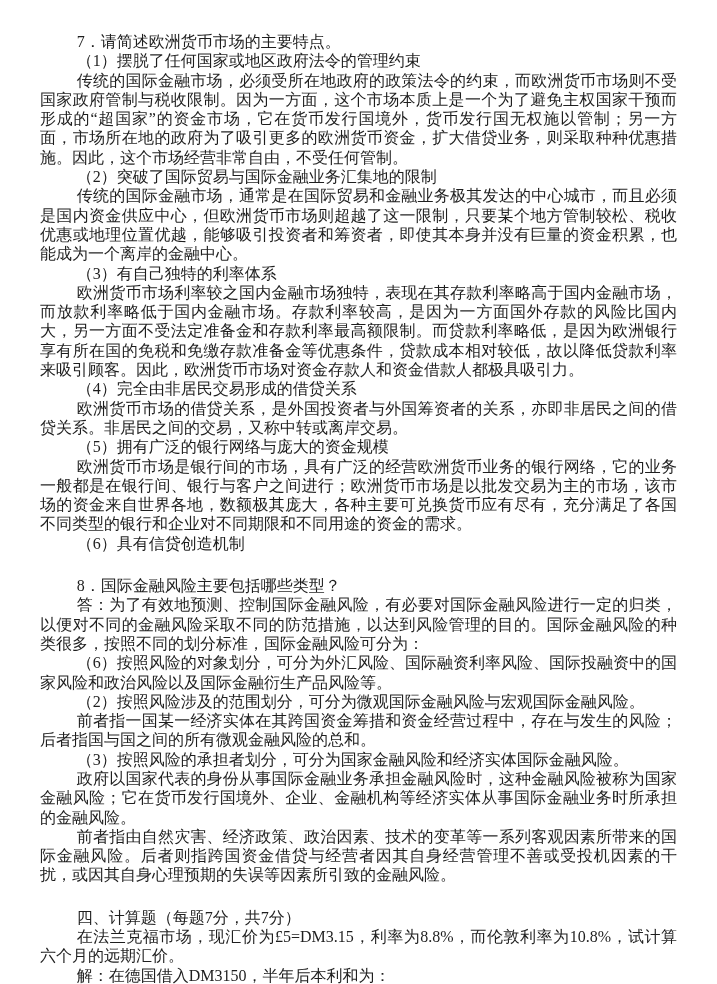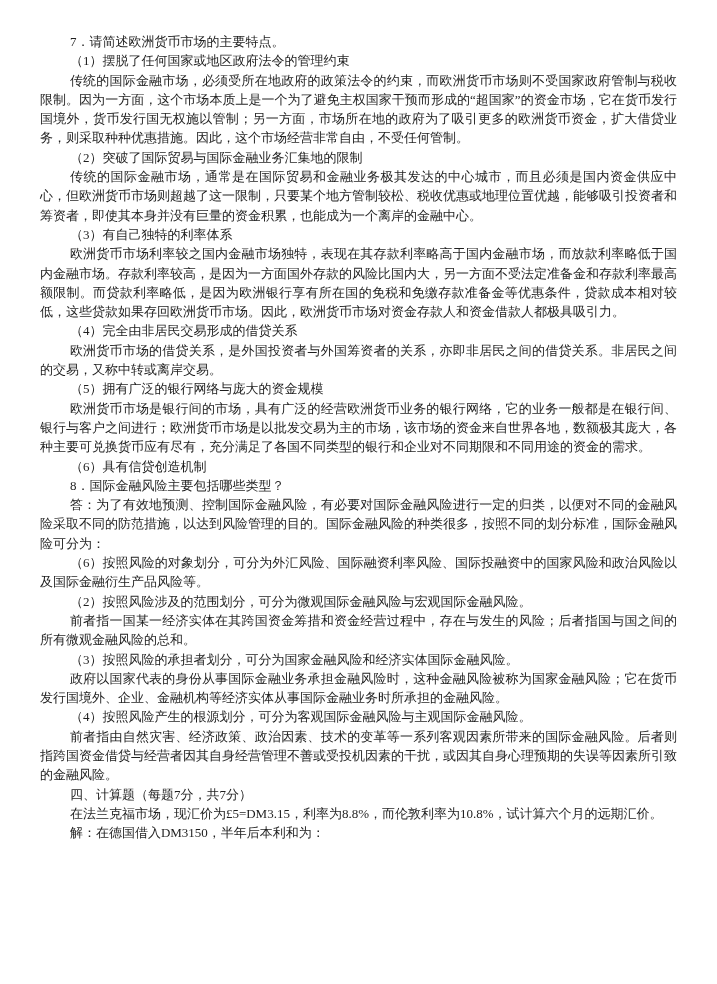--- a/index.html
+++ b/index.html
@@ -13,59 +13,59 @@
     overflow: hidden;
   }
   .page {
     box-sizing: border-box;
     width: 717px;
     height: 984px;
     padding: 32px 40px 14px 40px;
     background: #ffffff;
     color: #1e1e1e;
     font-family: "Liberation Serif", "DejaVu Serif", serif;
-    font-size: 13px;
+    font-size: 16px;
     line-height: 19.3px;
     text-align: justify;
     overflow: hidden;
   }
   .para {
     margin: 0;
     padding: 0;
     text-indent: 2.3em;
     word-break: break-all;
   }
   .gap-before {
+    margin-top: 23px;
   }
 </style>
 </head>
 <body>
 
 <div class="page">
 
   <p class="para">7．请简述欧洲货币市场的主要特点。</p>
   <p class="para">（1）摆脱了任何国家或地区政府法令的管理约束</p>
   <p class="para">传统的国际金融市场，必须受所在地政府的政策法令的约束，而欧洲货币市场则不受国家政府管制与税收限制。因为一方面，这个市场本质上是一个为了避免主权国家干预而形成的“超国家”的资金市场，它在货币发行国境外，货币发行国无权施以管制；另一方面，市场所在地的政府为了吸引更多的欧洲货币资金，扩大借贷业务，则采取种种优惠措施。因此，这个市场经营非常自由，不受任何管制。</p>
   <p class="para">（2）突破了国际贸易与国际金融业务汇集地的限制</p>
   <p class="para">传统的国际金融市场，通常是在国际贸易和金融业务极其发达的中心城市，而且必须是国内资金供应中心，但欧洲货币市场则超越了这一限制，只要某个地方管制较松、税收优惠或地理位置优越，能够吸引投资者和筹资者，即使其本身并没有巨量的资金积累，也能成为一个离岸的金融中心。</p>
   <p class="para">（3）有自己独特的利率体系</p>
-  <p class="para">欧洲货币市场利率较之国内金融市场独特，表现在其存款利率略高于国内金融市场，而放款利率略低于国内金融市场。存款利率较高，是因为一方面国外存款的风险比国内大，另一方面不受法定准备金和存款利率最高额限制。而贷款利率略低，是因为欧洲银行享有所在国的免税和免缴存款准备金等优惠条件，贷款成本相对较低，这些贷款如果存回欧洲货币市场。因此，欧洲货币市场对资金存款人和资金借款人都极具吸引力。</p>
+  <p class="para">欧洲货币市场利率较之国内金融市场独特，表现在其存款利率略高于国内金融市场，而放款利率略低于国内金融市场。存款利率较高，是因为一方面国外存款的风险比国内大，另一方面不受法定准备金和存款利率最高额限制。而贷款利率略低，是因为欧洲银行享有所在国的免税和免缴存款准备金等优惠条件，贷款成本相对较低，故以降低贷款利率来吸引顾客。因此，欧洲货币市场对资金存款人和资金借款人都极具吸引力。</p>
   <p class="para">（4）完全由非居民交易形成的借贷关系</p>
   <p class="para">欧洲货币市场的借贷关系，是外国投资者与外国筹资者的关系，亦即非居民之间的借贷关系。非居民之间的交易，又称中转或离岸交易。</p>
   <p class="para">（5）拥有广泛的银行网络与庞大的资金规模</p>
   <p class="para">欧洲货币市场是银行间的市场，具有广泛的经营欧洲货币业务的银行网络，它的业务一般都是在银行间、银行与客户之间进行；欧洲货币市场是以批发交易为主的市场，该市场的资金来自世界各地，数额极其庞大，各种主要可兑换货币应有尽有，充分满足了各国不同类型的银行和企业对不同期限和不同用途的资金的需求。</p>
   <p class="para">（6）具有信贷创造机制</p>
 
   <p class="para gap-before">8．国际金融风险主要包括哪些类型？</p>
   <p class="para">答：为了有效地预测、控制国际金融风险，有必要对国际金融风险进行一定的归类，以便对不同的金融风险采取不同的防范措施，以达到风险管理的目的。国际金融风险的种类很多，按照不同的划分标准，国际金融风险可分为：</p>
   <p class="para">（6）按照风险的对象划分，可分为外汇风险、国际融资利率风险、国际投融资中的国家风险和政治风险以及国际金融衍生产品风险等。</p>
   <p class="para">（2）按照风险涉及的范围划分，可分为微观国际金融风险与宏观国际金融风险。</p>
   <p class="para">前者指一国某一经济实体在其跨国资金筹措和资金经营过程中，存在与发生的风险；后者指国与国之间的所有微观金融风险的总和。</p>
   <p class="para">（3）按照风险的承担者划分，可分为国家金融风险和经济实体国际金融风险。</p>
   <p class="para">政府以国家代表的身份从事国际金融业务承担金融风险时，这种金融风险被称为国家金融风险；它在货币发行国境外、企业、金融机构等经济实体从事国际金融业务时所承担的金融风险。</p>
-  <p class="para">（4）按照风险产生的根源划分，可分为客观国际金融风险与主观国际金融风险。</p>
   <p class="para">前者指由自然灾害、经济政策、政治因素、技术的变革等一系列客观因素所带来的国际金融风险。后者则指跨国资金借贷与经营者因其自身经营管理不善或受投机因素的干扰，或因其自身心理预期的失误等因素所引致的金融风险。</p>
 
   <p class="para gap-before">四、计算题（每题7分，共7分）</p>
   <p class="para">在法兰克福市场，现汇价为£5=DM3.15，利率为8.8%，而伦敦利率为10.8%，试计算六个月的远期汇价。</p>
   <p class="para">解：在德国借入DM3150，半年后本利和为：</p>
 
 </div>
 
 </body></html>

